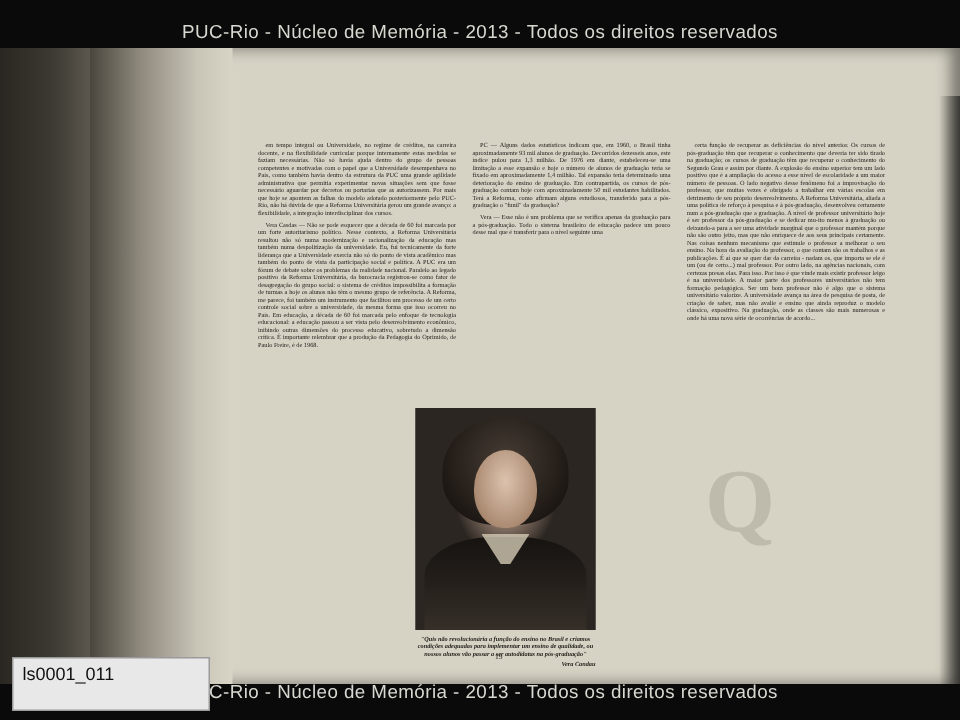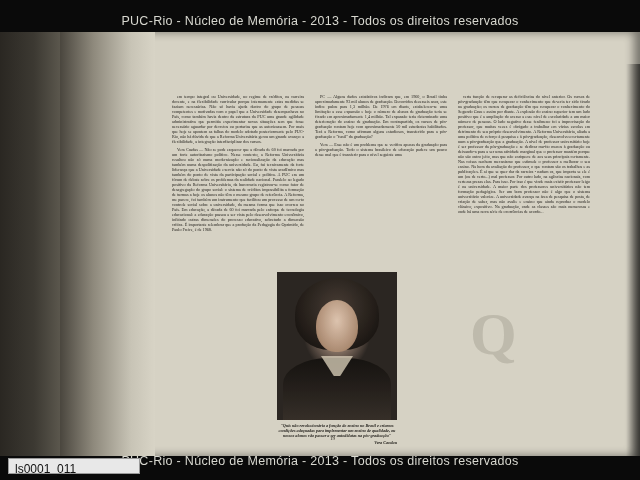--- a/index.html
+++ b/index.html
@@ -180,21 +180,21 @@
     font-size: 5px;
     color: #242119;
   }
 
   
   .file-label {
     position: absolute;
     left: 8px;
     bottom: 6px;
     width: 132px;
-    height: 16px;
+    height: 36px;
     background: #e8e8e8;
     border: 1px solid #9a9a9a;
     color: #111;
     font-family: "Liberation Sans", sans-serif;
     font-size: 12px;
     line-height: 20px;
     padding-left: 6px;
     box-sizing: border-box;
   }
   .edge-shadow {

